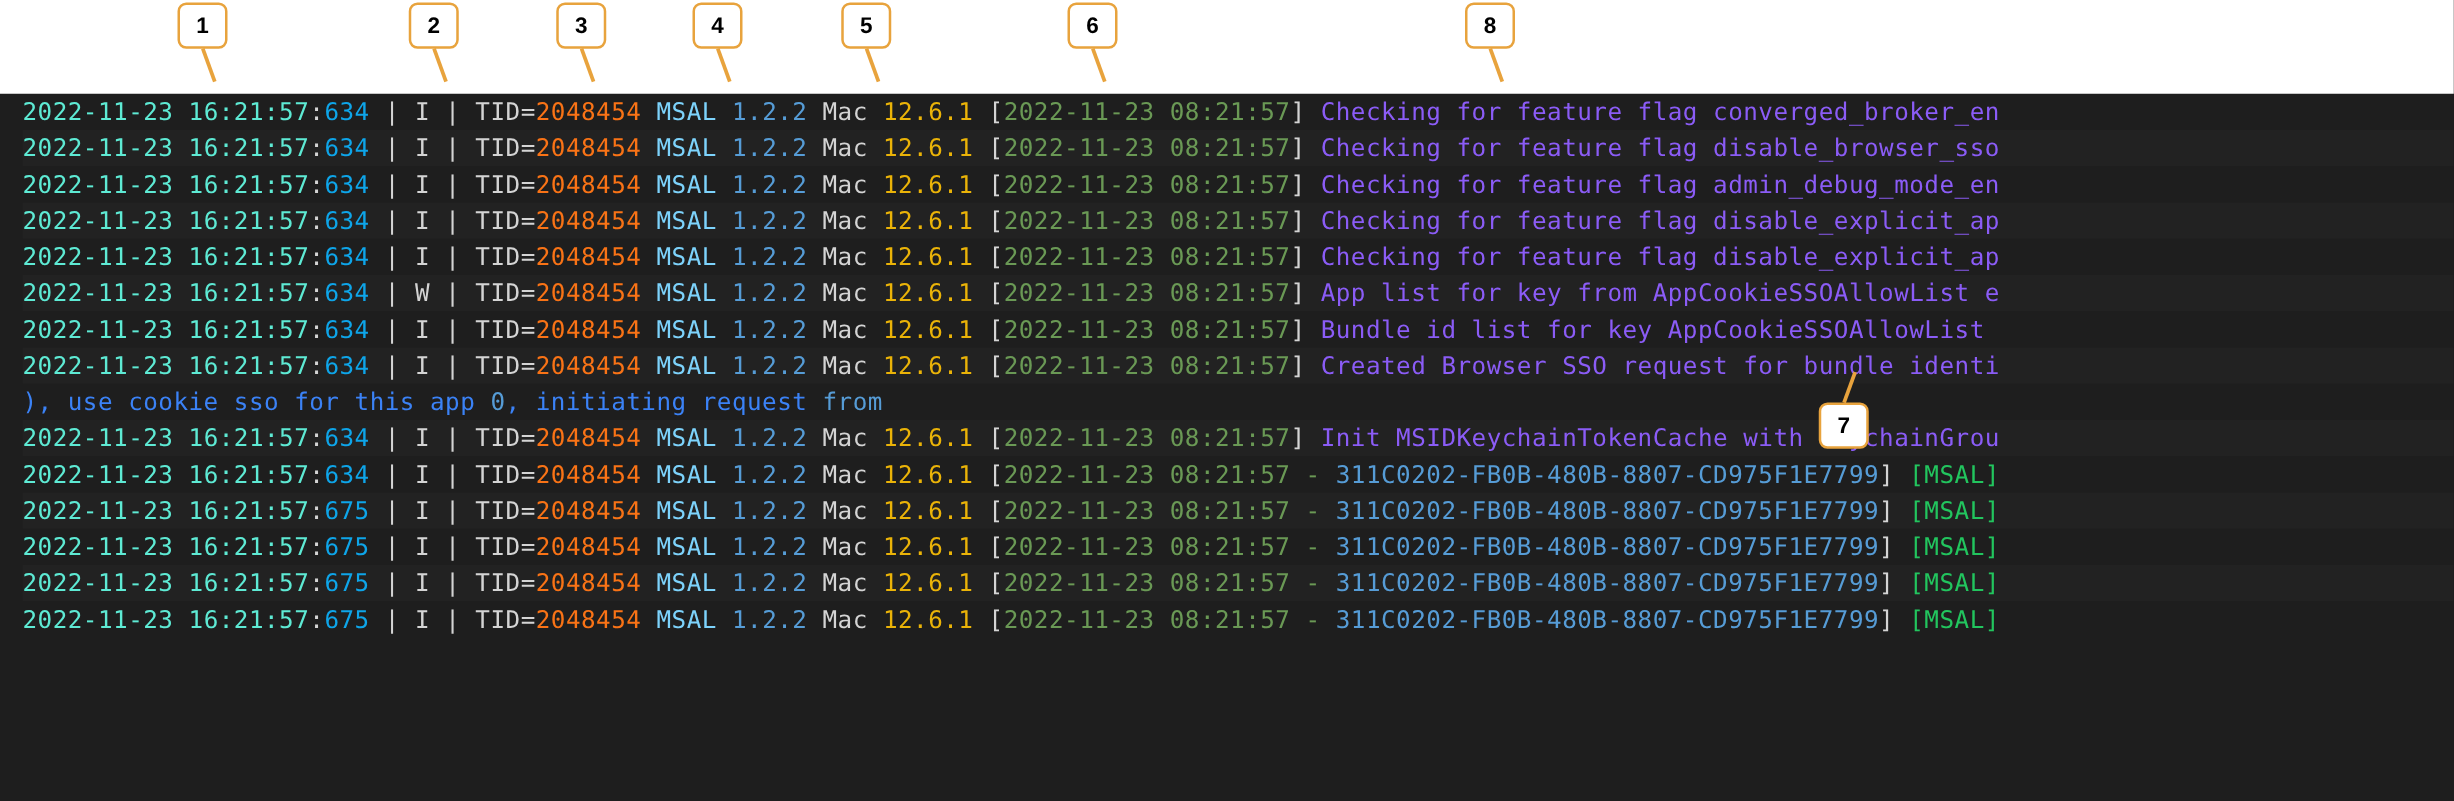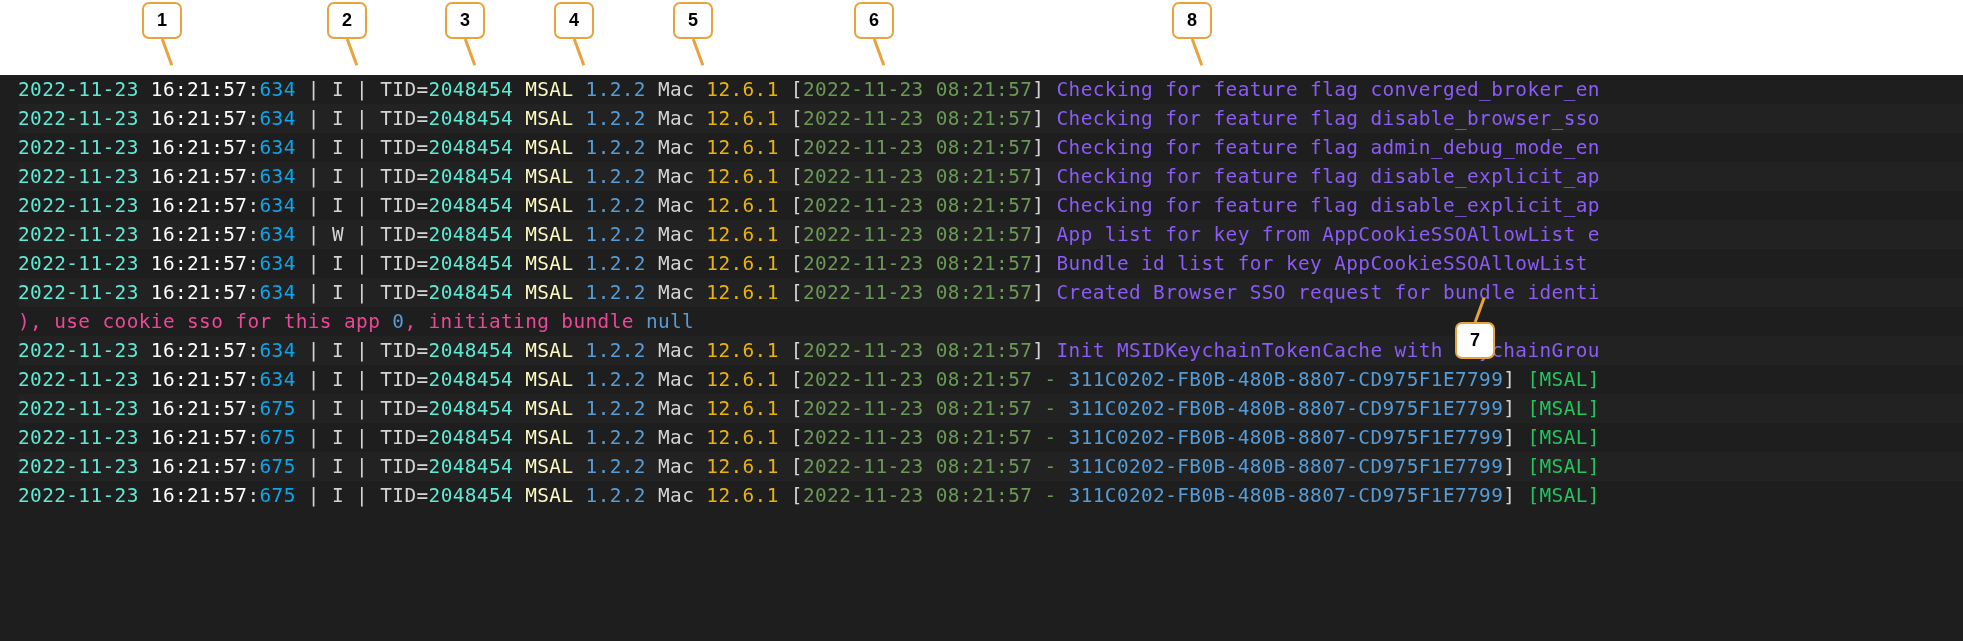--- a/index.html
+++ b/index.html
@@ -13,39 +13,39 @@
                   color:#000;font-family:Arial,sans-serif;font-weight:700;
                   font-size:18px;padding:2px 13px;display:inline-block}
     .callout .stem{position:absolute;width:2.5px;height:28px;background:#e8a33d;
                    top:100%;left:50%;transform:translateX(-50%) rotate(-20deg);
                    transform-origin:top center}
     .log{position:absolute;top:75px;left:0;width:100%;padding-left:18px;
          letter-spacing:0.4px}
     .line{height:29px}
     .line.even{background:rgba(255,255,255,0.02)}
     .c-date{color:#5eead4}
-    .c-time{color:#ffffff}
+    .c-time{color:#5eead4}
     .c-ms{color:#0ea5e9}
     .sep{color:#d4d4d4}
     .lvl{color:#d4d4d4}
     .tid-l{color:#d4d4d4}
-    .tid-v{color:#5eead4}
-    .lib{color:#fef9c3}
+    .tid-v{color:#f97316}
+    .lib{color:#7dd3fc}
     .ver{color:#569cd6}
     .os{color:#d4d4d4}
     .osv{color:#eab308}
     .br{color:#d4d4d4}
     .utc{color:#6a9955}
     .dash{color:#6a9955}
     .corr{color:#569cd6}
     .msg{color:#8b5cf6}
     .msg-num{color:#569cd6}
     .msg-null{color:#569cd6}
     .tag{color:#22c55e}
-    .wrap{color:#ec4899}
+    .wrap{color:#3b82f6}
     .c7-box{position:absolute;top:322px;left:1455px;z-index:11}
     .c7-box .box{border:2.5px solid #e8a33d;border-radius:7px;background:#fff;
                  color:#000;font-family:Arial,sans-serif;font-weight:700;
                  font-size:18px;padding:2px 13px;display:inline-block}
     .c7-box .stem{position:absolute;width:2.5px;height:26px;background:#e8a33d;
                   top:-26px;left:50%;transform:translateX(-50%) rotate(20deg);
                   transform-origin:bottom center}
   </style>
 </head>
 <body>
@@ -61,21 +61,21 @@
   </div>
 <div class="log">
     <div class="line"><span class="c-date">2022-11-23</span> <span class="c-time">16:21:57</span><span class="sep">:</span><span class="c-ms">634</span><span class="sep"> | </span><span class="lvl">I</span><span class="sep"> | </span><span class="tid-l">TID=</span><span class="tid-v">2048454</span> <span class="lib">MSAL</span> <span class="ver">1.2.2</span> <span class="os">Mac</span> <span class="osv">12.6.1</span> <span class="br">[</span><span class="utc">2022-11-23 08:21:57</span><span class="br">]</span> <span class="msg">Checking for feature flag converged_broker_en</span></div>
     <div class="line even"><span class="c-date">2022-11-23</span> <span class="c-time">16:21:57</span><span class="sep">:</span><span class="c-ms">634</span><span class="sep"> | </span><span class="lvl">I</span><span class="sep"> | </span><span class="tid-l">TID=</span><span class="tid-v">2048454</span> <span class="lib">MSAL</span> <span class="ver">1.2.2</span> <span class="os">Mac</span> <span class="osv">12.6.1</span> <span class="br">[</span><span class="utc">2022-11-23 08:21:57</span><span class="br">]</span> <span class="msg">Checking for feature flag disable_browser_sso</span></div>
     <div class="line"><span class="c-date">2022-11-23</span> <span class="c-time">16:21:57</span><span class="sep">:</span><span class="c-ms">634</span><span class="sep"> | </span><span class="lvl">I</span><span class="sep"> | </span><span class="tid-l">TID=</span><span class="tid-v">2048454</span> <span class="lib">MSAL</span> <span class="ver">1.2.2</span> <span class="os">Mac</span> <span class="osv">12.6.1</span> <span class="br">[</span><span class="utc">2022-11-23 08:21:57</span><span class="br">]</span> <span class="msg">Checking for feature flag admin_debug_mode_en</span></div>
     <div class="line even"><span class="c-date">2022-11-23</span> <span class="c-time">16:21:57</span><span class="sep">:</span><span class="c-ms">634</span><span class="sep"> | </span><span class="lvl">I</span><span class="sep"> | </span><span class="tid-l">TID=</span><span class="tid-v">2048454</span> <span class="lib">MSAL</span> <span class="ver">1.2.2</span> <span class="os">Mac</span> <span class="osv">12.6.1</span> <span class="br">[</span><span class="utc">2022-11-23 08:21:57</span><span class="br">]</span> <span class="msg">Checking for feature flag disable_explicit_ap</span></div>
     <div class="line"><span class="c-date">2022-11-23</span> <span class="c-time">16:21:57</span><span class="sep">:</span><span class="c-ms">634</span><span class="sep"> | </span><span class="lvl">I</span><span class="sep"> | </span><span class="tid-l">TID=</span><span class="tid-v">2048454</span> <span class="lib">MSAL</span> <span class="ver">1.2.2</span> <span class="os">Mac</span> <span class="osv">12.6.1</span> <span class="br">[</span><span class="utc">2022-11-23 08:21:57</span><span class="br">]</span> <span class="msg">Checking for feature flag disable_explicit_ap</span></div>
     <div class="line even"><span class="c-date">2022-11-23</span> <span class="c-time">16:21:57</span><span class="sep">:</span><span class="c-ms">634</span><span class="sep"> | </span><span class="lvl">W</span><span class="sep"> | </span><span class="tid-l">TID=</span><span class="tid-v">2048454</span> <span class="lib">MSAL</span> <span class="ver">1.2.2</span> <span class="os">Mac</span> <span class="osv">12.6.1</span> <span class="br">[</span><span class="utc">2022-11-23 08:21:57</span><span class="br">]</span> <span class="msg">App list for key from AppCookieSSOAllowList e</span></div>
     <div class="line"><span class="c-date">2022-11-23</span> <span class="c-time">16:21:57</span><span class="sep">:</span><span class="c-ms">634</span><span class="sep"> | </span><span class="lvl">I</span><span class="sep"> | </span><span class="tid-l">TID=</span><span class="tid-v">2048454</span> <span class="lib">MSAL</span> <span class="ver">1.2.2</span> <span class="os">Mac</span> <span class="osv">12.6.1</span> <span class="br">[</span><span class="utc">2022-11-23 08:21:57</span><span class="br">]</span> <span class="msg">Bundle id list for key AppCookieSSOAllowList </span></div>
     <div class="line even"><span class="c-date">2022-11-23</span> <span class="c-time">16:21:57</span><span class="sep">:</span><span class="c-ms">634</span><span class="sep"> | </span><span class="lvl">I</span><span class="sep"> | </span><span class="tid-l">TID=</span><span class="tid-v">2048454</span> <span class="lib">MSAL</span> <span class="ver">1.2.2</span> <span class="os">Mac</span> <span class="osv">12.6.1</span> <span class="br">[</span><span class="utc">2022-11-23 08:21:57</span><span class="br">]</span> <span class="msg">Created Browser SSO request for bundle identi</span></div>
-    <div class="line"><span class="wrap">), use cookie sso for this app </span><span class="msg-num">0</span><span class="wrap">, initiating bundle </span><span class="msg-null">null</span></div>
+    <div class="line"><span class="wrap">), use cookie sso for this app </span><span class="msg-num">0</span><span class="wrap">, initiating request </span><span class="msg-null">from</span></div>
     <div class="line even"><span class="c-date">2022-11-23</span> <span class="c-time">16:21:57</span><span class="sep">:</span><span class="c-ms">634</span><span class="sep"> | </span><span class="lvl">I</span><span class="sep"> | </span><span class="tid-l">TID=</span><span class="tid-v">2048454</span> <span class="lib">MSAL</span> <span class="ver">1.2.2</span> <span class="os">Mac</span> <span class="osv">12.6.1</span> <span class="br">[</span><span class="utc">2022-11-23 08:21:57</span><span class="br">]</span> <span class="msg">Init MSIDKeychainTokenCache with keychainGrou</span></div>
     <div class="line"><span class="c-date">2022-11-23</span> <span class="c-time">16:21:57</span><span class="sep">:</span><span class="c-ms">634</span><span class="sep"> | </span><span class="lvl">I</span><span class="sep"> | </span><span class="tid-l">TID=</span><span class="tid-v">2048454</span> <span class="lib">MSAL</span> <span class="ver">1.2.2</span> <span class="os">Mac</span> <span class="osv">12.6.1</span> <span class="br">[</span><span class="utc">2022-11-23 08:21:57</span><span class="dash"> - </span><span class="corr">311C0202-FB0B-480B-8807-CD975F1E7799</span><span class="br">]</span> <span class="tag">[MSAL]</span></div>
     <div class="line even"><span class="c-date">2022-11-23</span> <span class="c-time">16:21:57</span><span class="sep">:</span><span class="c-ms">675</span><span class="sep"> | </span><span class="lvl">I</span><span class="sep"> | </span><span class="tid-l">TID=</span><span class="tid-v">2048454</span> <span class="lib">MSAL</span> <span class="ver">1.2.2</span> <span class="os">Mac</span> <span class="osv">12.6.1</span> <span class="br">[</span><span class="utc">2022-11-23 08:21:57</span><span class="dash"> - </span><span class="corr">311C0202-FB0B-480B-8807-CD975F1E7799</span><span class="br">]</span> <span class="tag">[MSAL]</span></div>
     <div class="line"><span class="c-date">2022-11-23</span> <span class="c-time">16:21:57</span><span class="sep">:</span><span class="c-ms">675</span><span class="sep"> | </span><span class="lvl">I</span><span class="sep"> | </span><span class="tid-l">TID=</span><span class="tid-v">2048454</span> <span class="lib">MSAL</span> <span class="ver">1.2.2</span> <span class="os">Mac</span> <span class="osv">12.6.1</span> <span class="br">[</span><span class="utc">2022-11-23 08:21:57</span><span class="dash"> - </span><span class="corr">311C0202-FB0B-480B-8807-CD975F1E7799</span><span class="br">]</span> <span class="tag">[MSAL]</span></div>
     <div class="line even"><span class="c-date">2022-11-23</span> <span class="c-time">16:21:57</span><span class="sep">:</span><span class="c-ms">675</span><span class="sep"> | </span><span class="lvl">I</span><span class="sep"> | </span><span class="tid-l">TID=</span><span class="tid-v">2048454</span> <span class="lib">MSAL</span> <span class="ver">1.2.2</span> <span class="os">Mac</span> <span class="osv">12.6.1</span> <span class="br">[</span><span class="utc">2022-11-23 08:21:57</span><span class="dash"> - </span><span class="corr">311C0202-FB0B-480B-8807-CD975F1E7799</span><span class="br">]</span> <span class="tag">[MSAL]</span></div>
     <div class="line"><span class="c-date">2022-11-23</span> <span class="c-time">16:21:57</span><span class="sep">:</span><span class="c-ms">675</span><span class="sep"> | </span><span class="lvl">I</span><span class="sep"> | </span><span class="tid-l">TID=</span><span class="tid-v">2048454</span> <span class="lib">MSAL</span> <span class="ver">1.2.2</span> <span class="os">Mac</span> <span class="osv">12.6.1</span> <span class="br">[</span><span class="utc">2022-11-23 08:21:57</span><span class="dash"> - </span><span class="corr">311C0202-FB0B-480B-8807-CD975F1E7799</span><span class="br">]</span> <span class="tag">[MSAL]</span></div>
   </div>
 <div class="c7-box">
   <div class="stem"></div>
   <span class="box">7</span>

